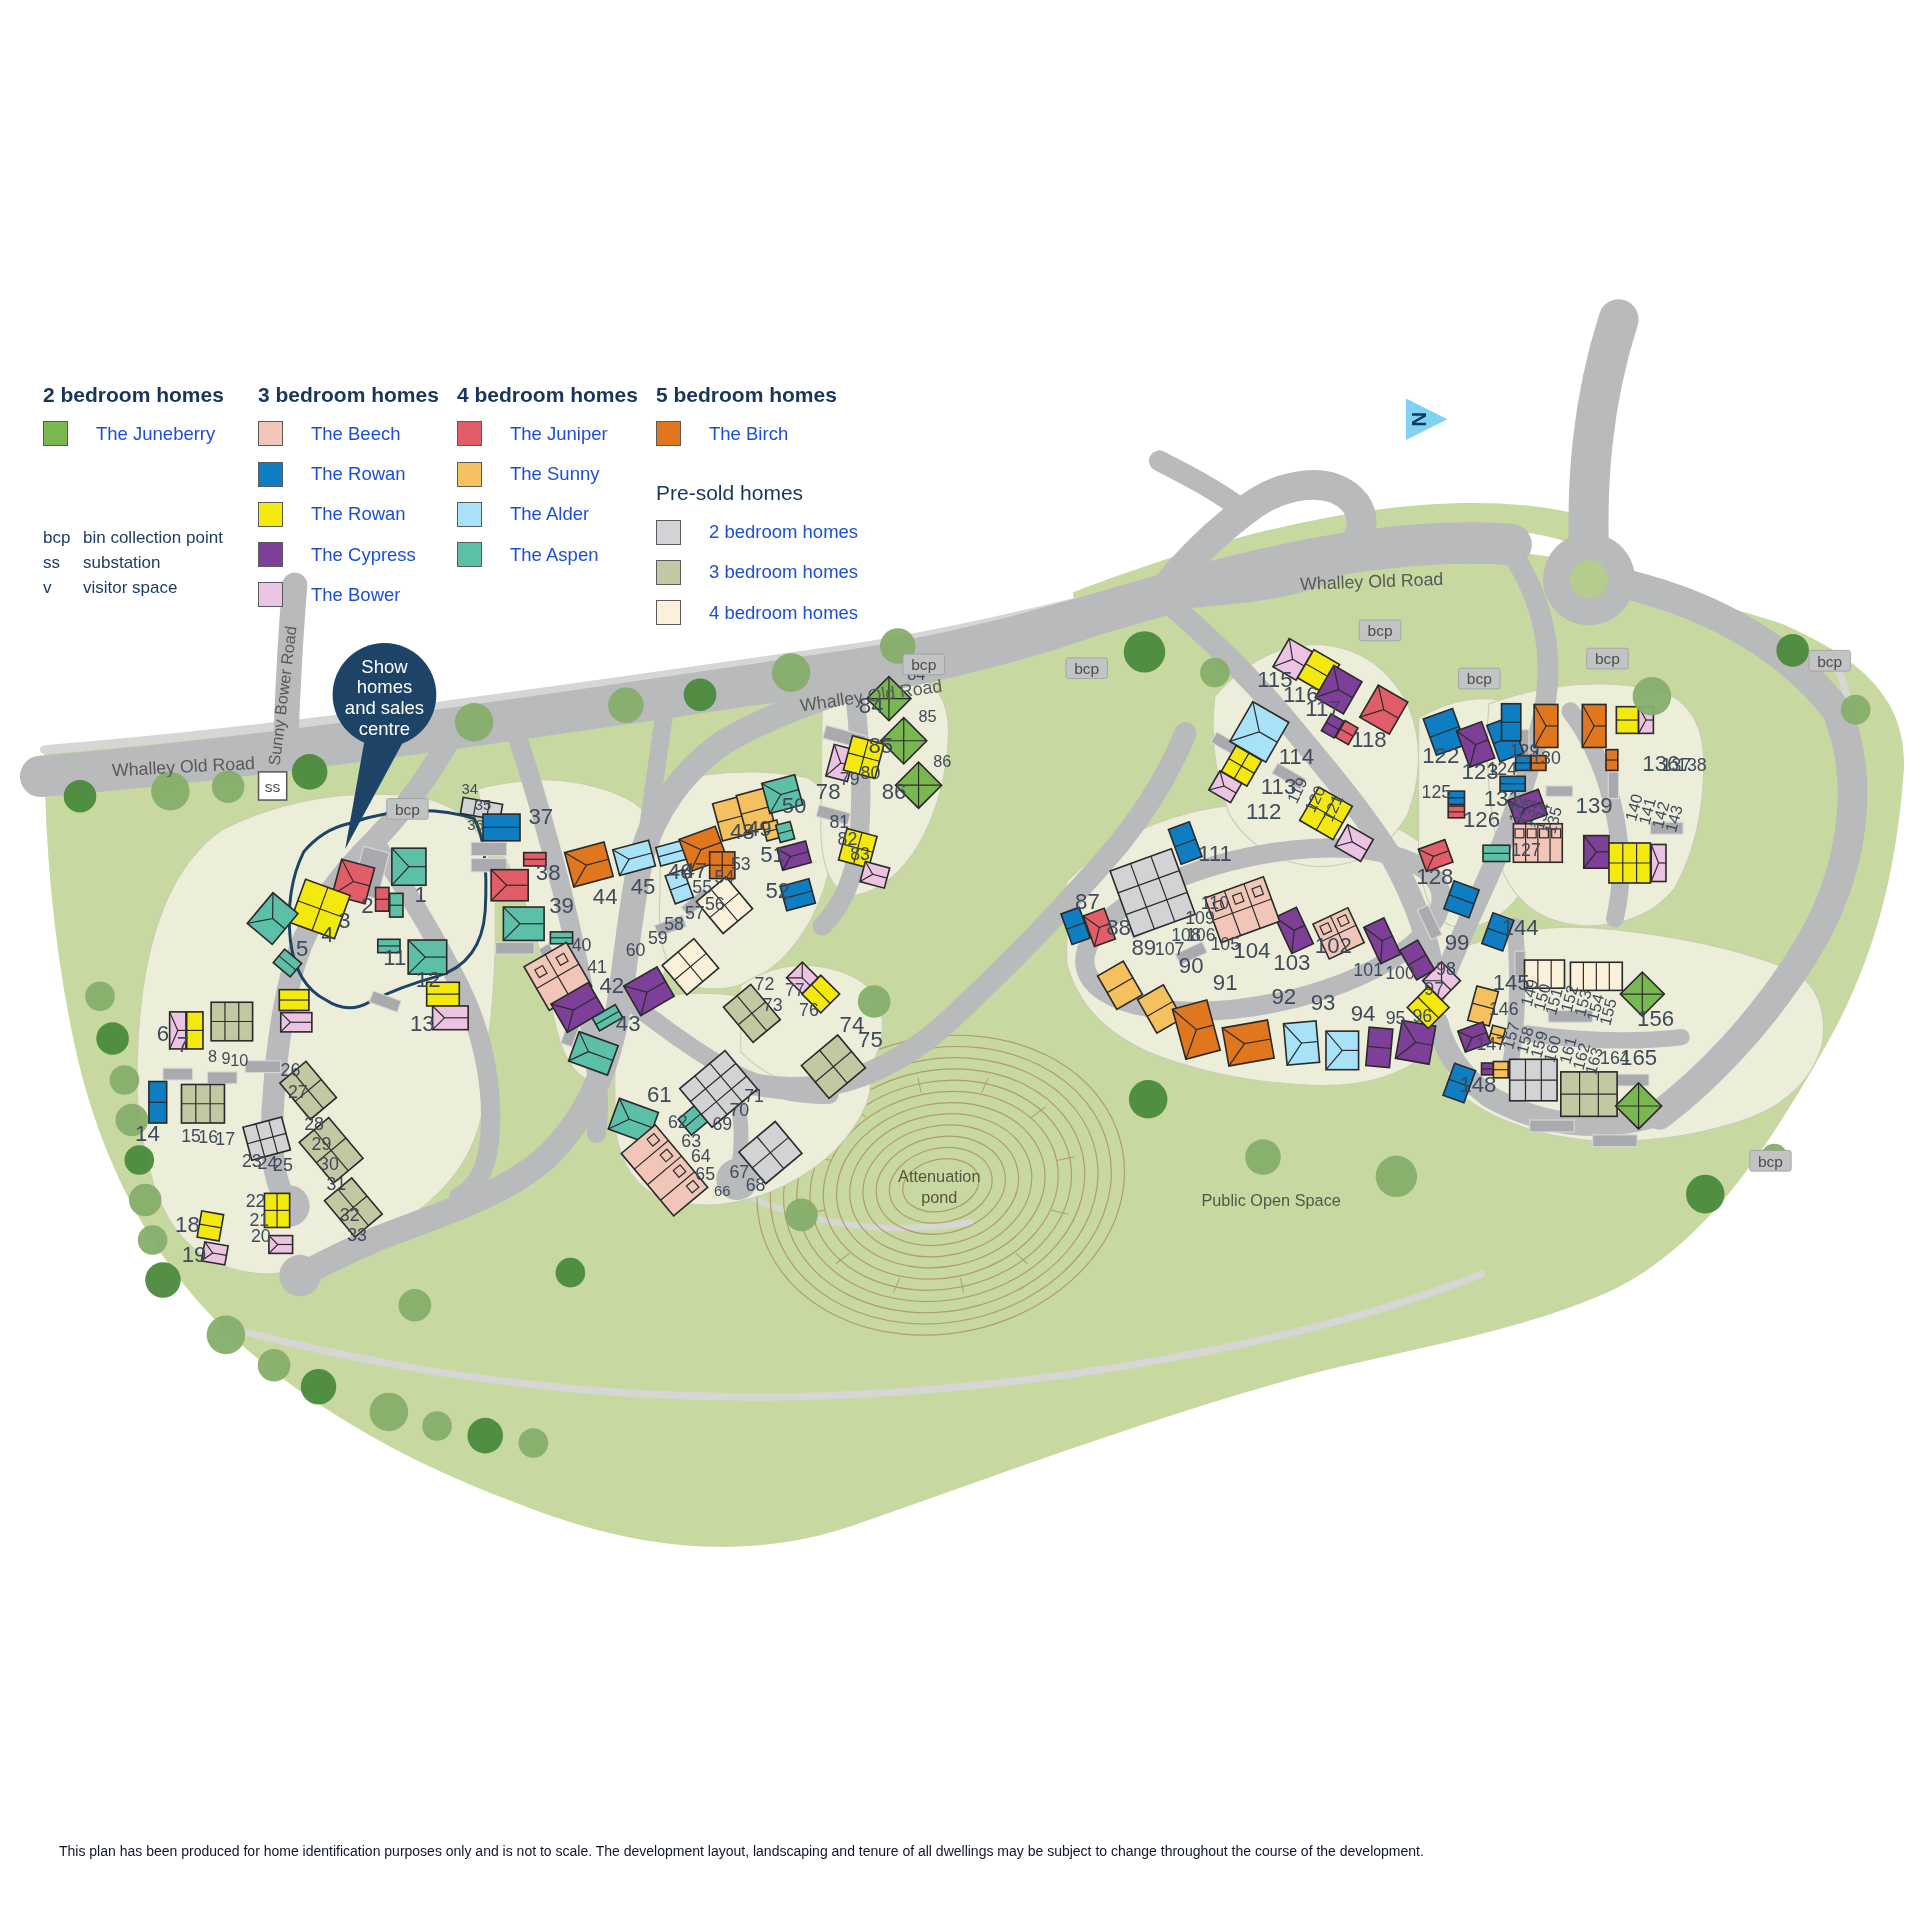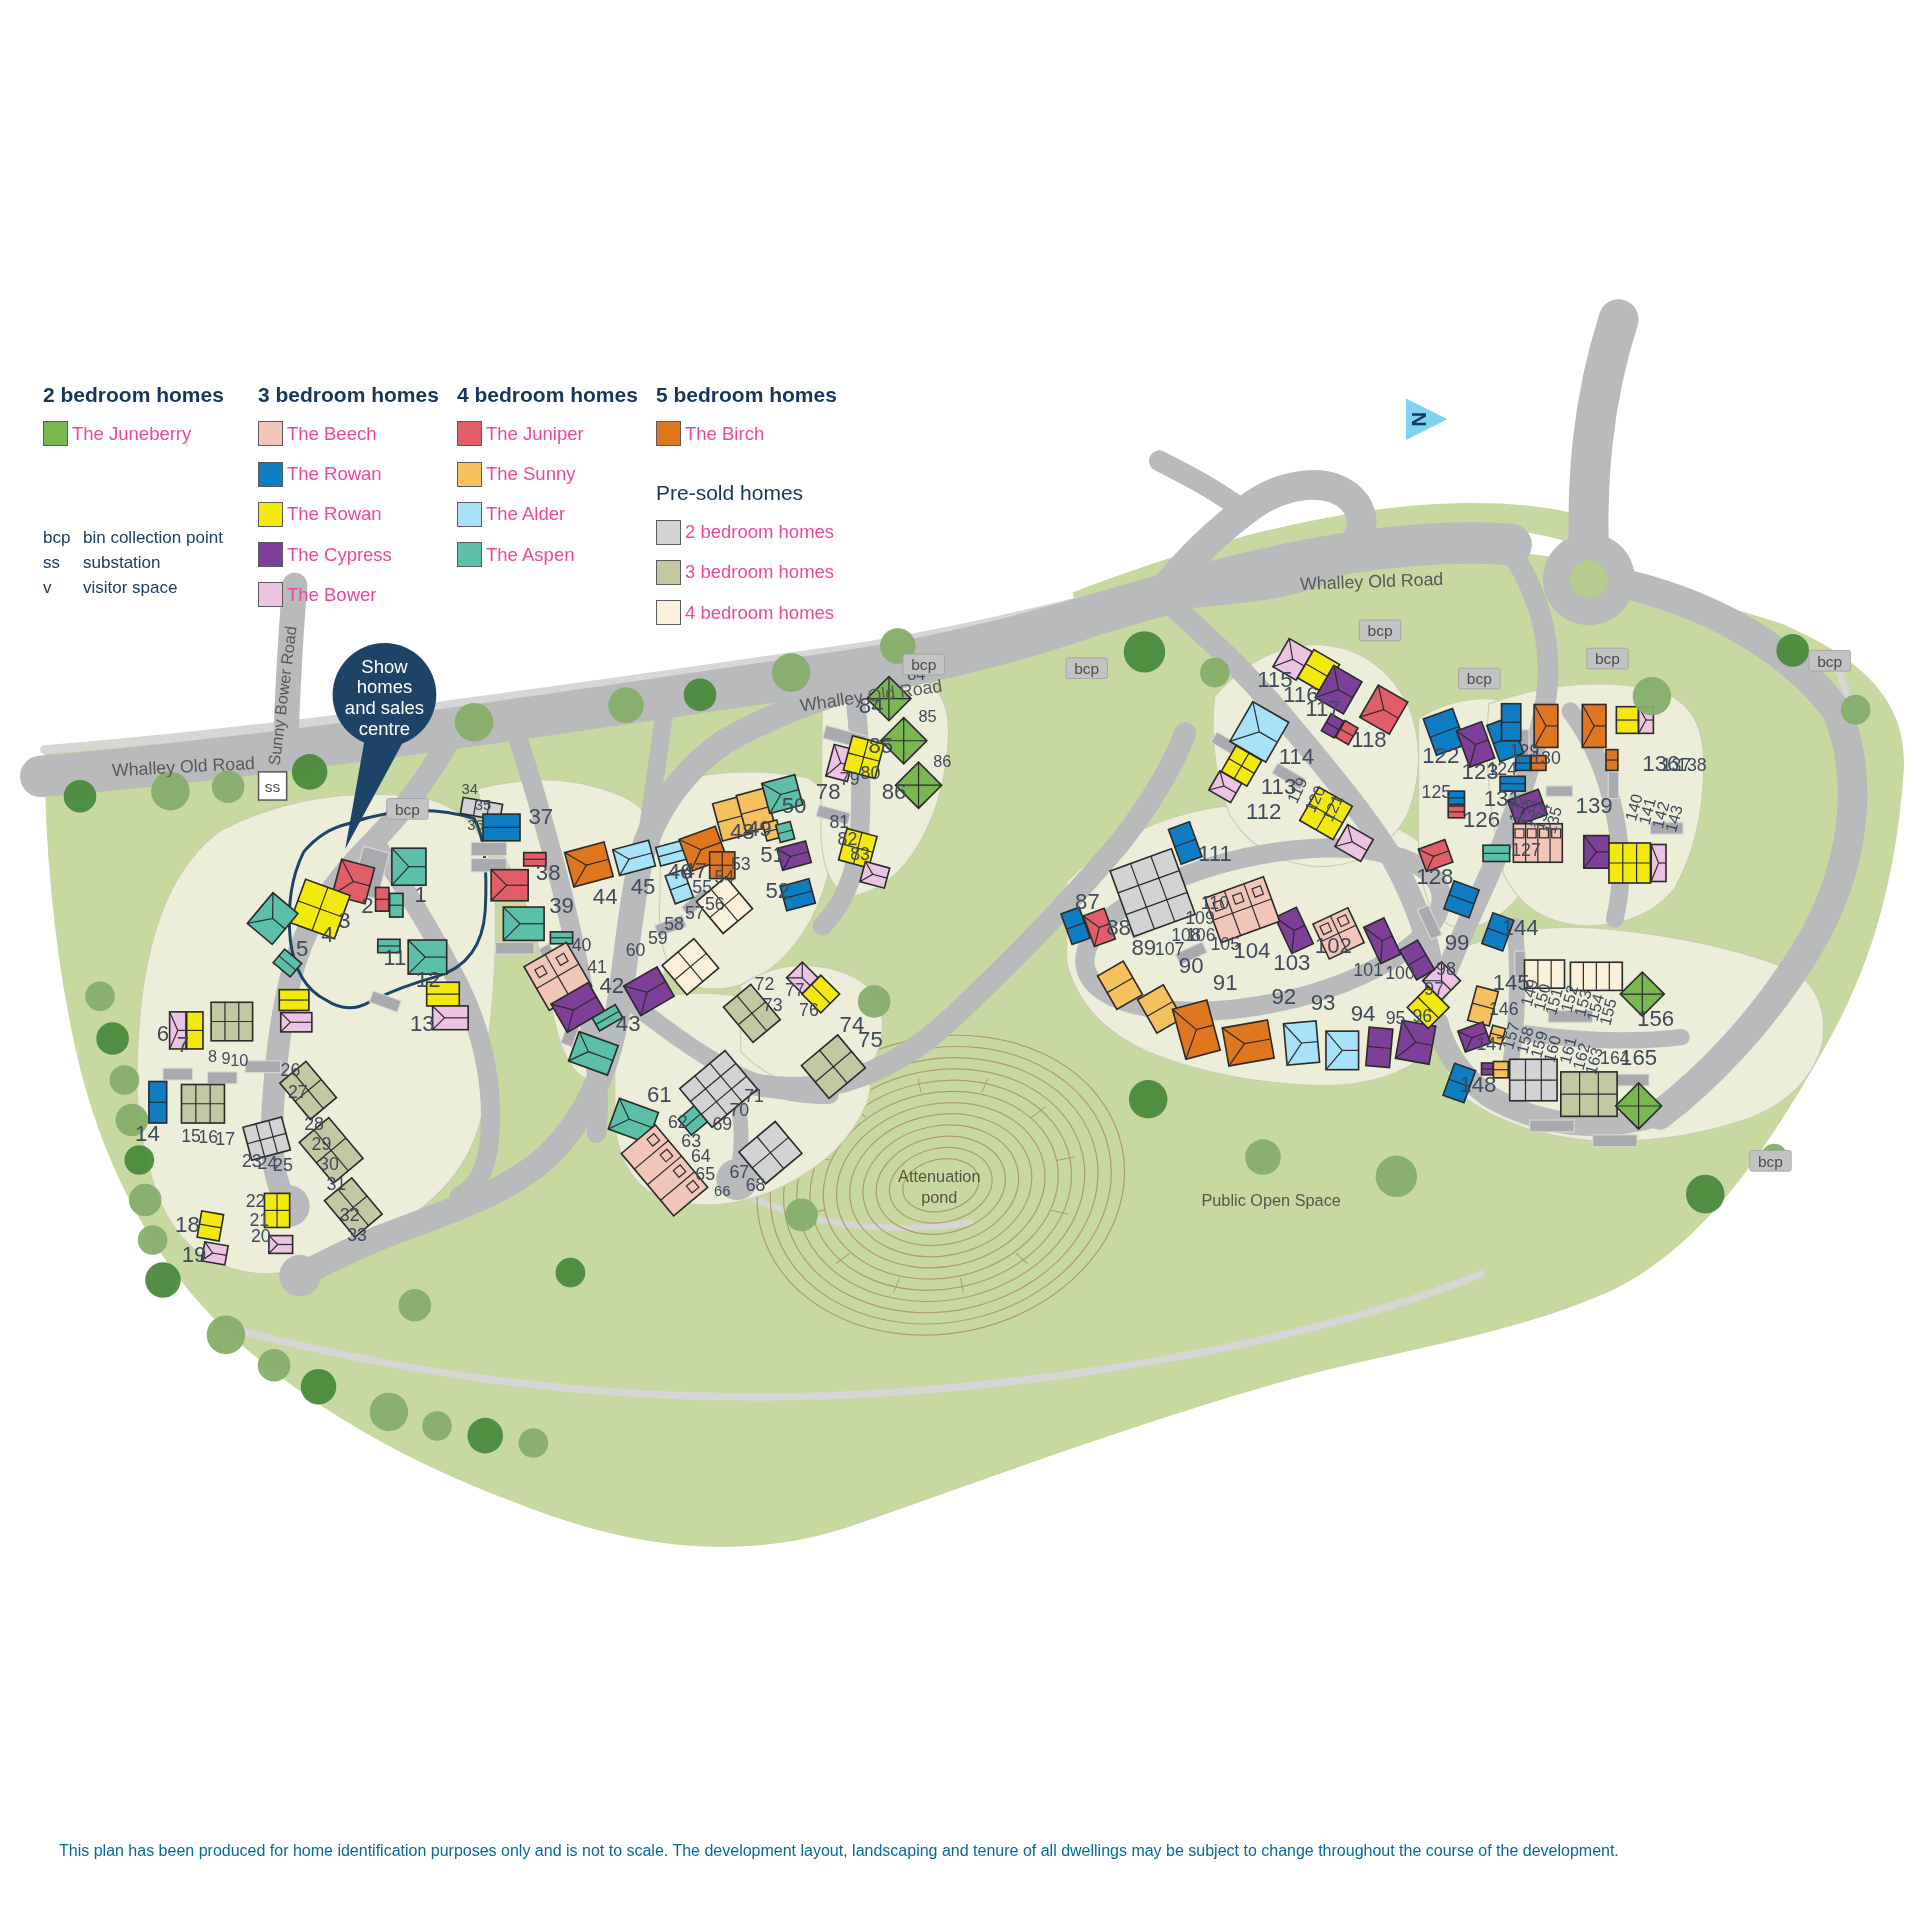--- a/index.html
+++ b/index.html
@@ -4,26 +4,26 @@
 <style>
   html,body{margin:0;padding:0;background:#ffffff;}
   body{width:1926px;height:1926px;position:relative;font-family:"Liberation Sans",sans-serif;}
   #stage{position:absolute;left:0;top:0;width:1926px;height:1926px;}
   svg{position:absolute;left:0;top:0;}
   .legend{position:absolute;left:0;top:9px;width:1640px;height:667px;pointer-events:none;}
   .leg-col{position:absolute;top:374px;}
   .leg-title{font-size:21px;font-weight:bold;color:#17365c;margin:0 0 4.4px 0;}
   .leg-item{display:flex;align-items:center;margin-top:13.3px;height:27px;}
   .swatch{width:25px;height:25px;border:1.5px solid #5a5b5e;box-sizing:border-box;flex:none;}
-  .leg-item span{font-size:18.5px;color:#ec4899;margin-left:4px;white-space:nowrap;}
+  .leg-item span{font-size:18.5px;color:#1d4ed8;margin-left:28px;white-space:nowrap;}
   .abbr{position:absolute;left:43px;top:519px;font-size:17px;color:#1d3d63;}
   .abbr .row{display:flex;margin-bottom:5.2px;}
   .abbr .k{width:40px;}
   .presold-title{font-size:21px;font-weight:normal;color:#17365c;margin:34px 0 3px 0;}
-  .disclaimer{position:absolute;left:59px;top:1837px;width:1815px;color:#0369a1;font-size:16px;line-height:28px;}
+  .disclaimer{position:absolute;left:59px;top:1837px;width:1815px;color:#0f172a;font-size:14px;line-height:28px;}
 </style>
 </head>
 <body>
 
 <div id="stage">
   <svg id="map" width="1926" height="1926" viewBox="0 0 2600 2600">
       <path d="M60,1010 C300,990 700,935 1100,890 C1400,855 1600,800 1800,760 C1950,730 2100,740 2200,780 L2400,840 C2520,890 2575,950 2570,1040 C2560,1180 2530,1300 2460,1420 C2380,1560 2300,1680 2180,1740 C2050,1800 1900,1820 1750,1860 C1550,1915 1350,1990 1150,2060 C1000,2110 850,2090 700,2030 C550,1975 420,1900 320,1810 C220,1720 150,1600 110,1450 C75,1310 60,1150 60,1010 Z" fill="#c7d9a0"></path>
       <path d="M1450,812 C1600,770 1750,730 1900,715 C2000,707 2080,715 2145,742 L2150,700 C2050,668 1900,675 1760,705 C1640,730 1520,772 1448,800 Z" fill="#c7d9a0"></path>
       <path d="M60,1012 C400,985 800,925 1150,875 C1350,845 1550,785 1700,755" stroke="#d6d7d4" stroke-width="12" fill="none" stroke-linecap="round"></path>
       <path d="M2480,900 C2522,1000 2508,1150 2450,1270" stroke="#d6d7d4" stroke-width="10" fill="none" stroke-linecap="round"></path>

